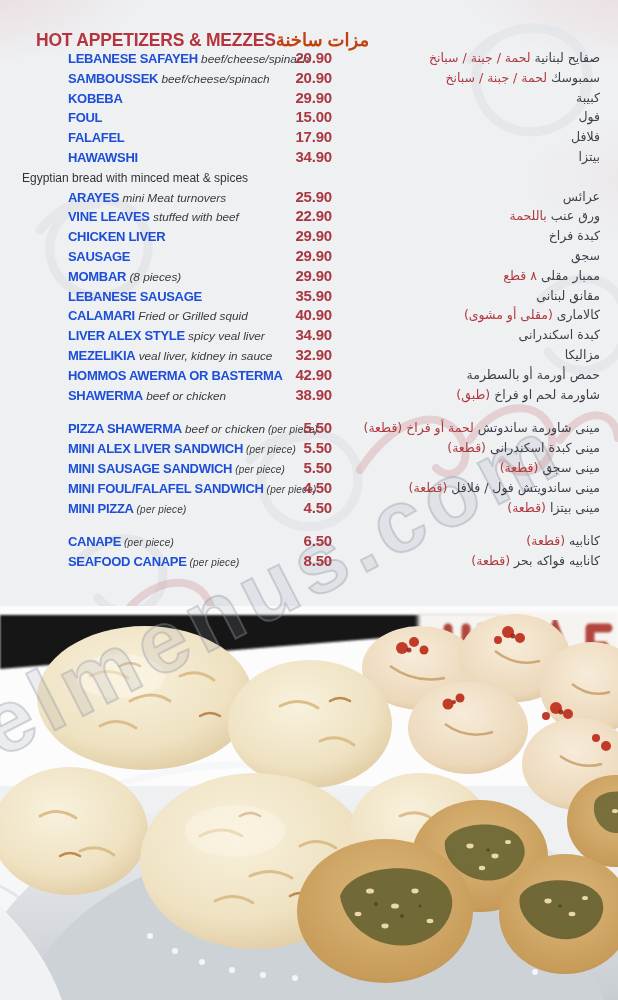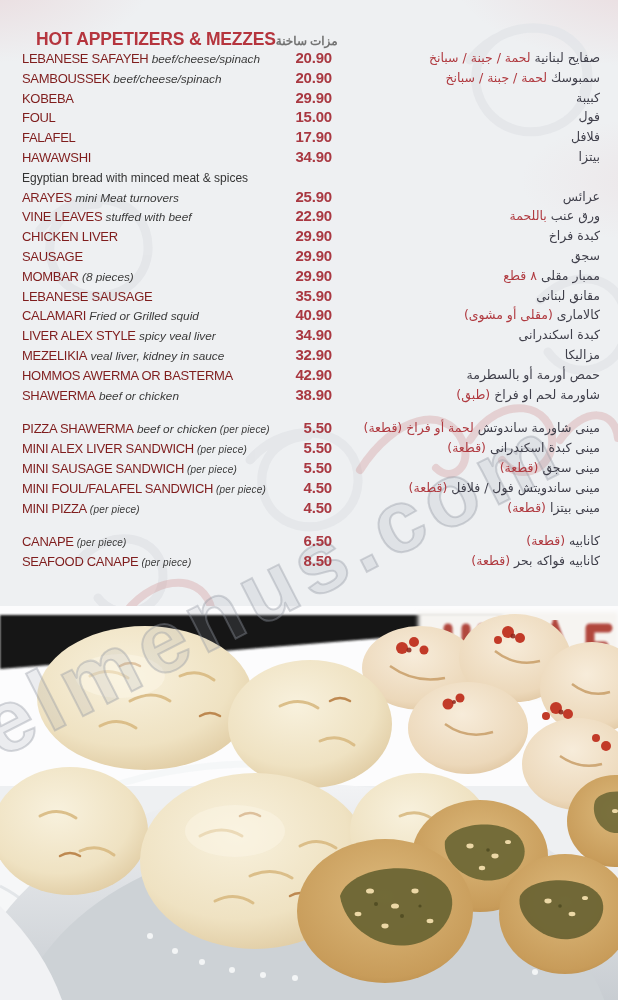--- a/index.html
+++ b/index.html
@@ -29,27 +29,27 @@
     pointer-events:none;user-select:none;
   }
   .header{
     position:absolute;left:36px;right:16px;top:29px;height:24px;z-index:3;
     display:flex;align-items:baseline;
   }
   .title-en{
     margin:0;font-size:17.5px;font-weight:bold;color:#b5353e;letter-spacing:-0.2px;
   }
   .title-ar{
-    font-family:Liberation Serif, serif;font-size:12px;font-weight:bold;color:#737373;
+    font-family:Liberation Sans, sans-serif;font-size:18px;font-weight:bold;color:#c2410c;
     direction:rtl;
   }
   .items{position:absolute;left:22px;right:16px;top:48px;z-index:3;}
   .row{position:relative;height:19.8px;line-height:19.8px;white-space:nowrap;}
   .en{position:absolute;left:0;top:0;}
-  .name{font-weight:normal;font-size:13px;color:#7f1d1d;letter-spacing:-0.3px;}
+  .name{font-weight:bold;font-size:13px;color:#1d4ed8;letter-spacing:-0.3px;margin-left:46px;}
   .desc{font-style:italic;font-size:11.8px;color:#3a3a3a;margin-top:28px;}
   .note-sm{font-style:italic;font-size:10px;color:#3a3a3a;letter-spacing:0.2px;}
   .price{
     position:absolute;left:230px;top:0;width:80px;text-align:right;
     font-weight:bold;font-size:15px;color:#a93841;letter-spacing:-0.2px;
   }
   .ar{
     position:absolute;right:2px;top:0;direction:rtl;
     font-family:"DejaVu Sans",sans-serif;font-size:12.5px;color:#3f3f4a;
   }

